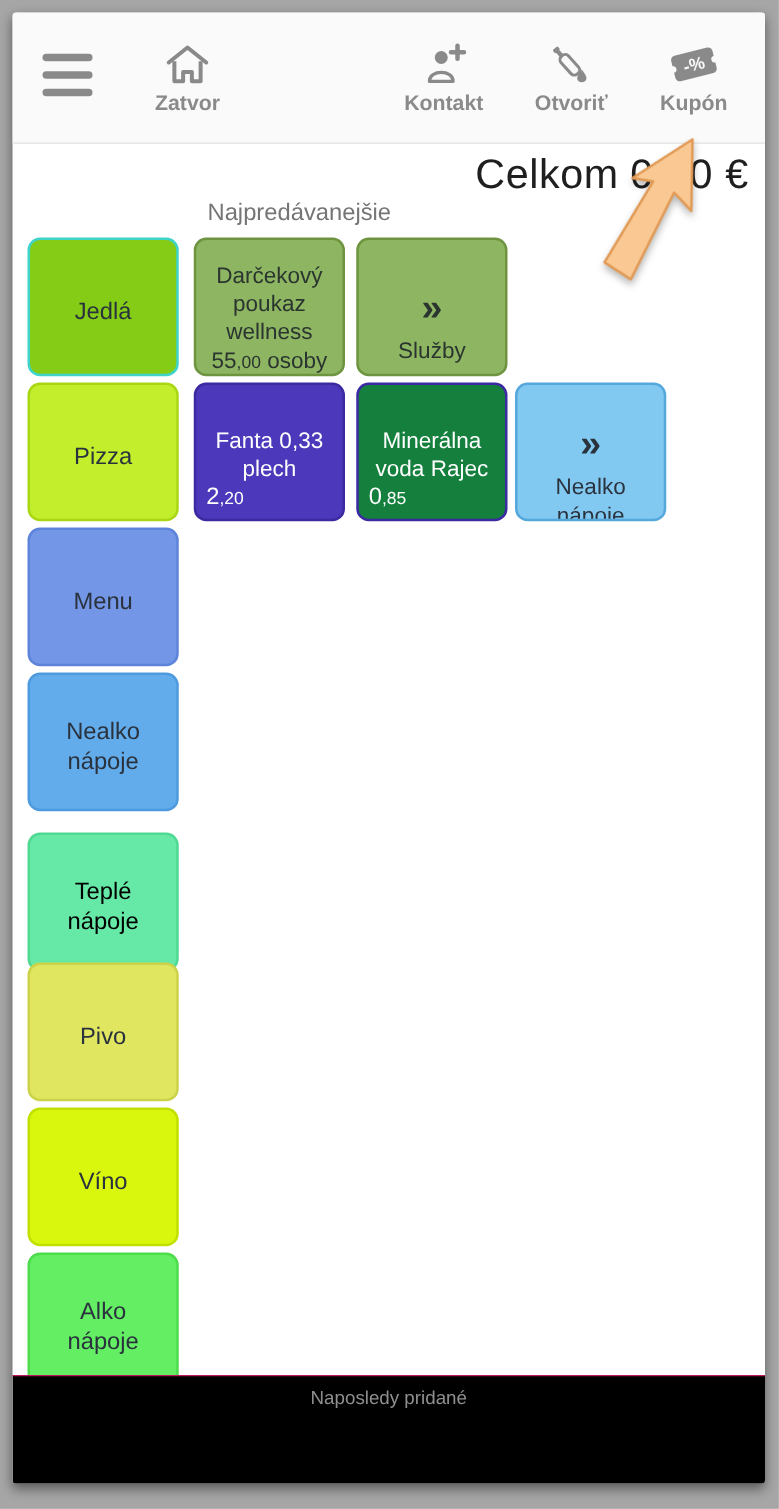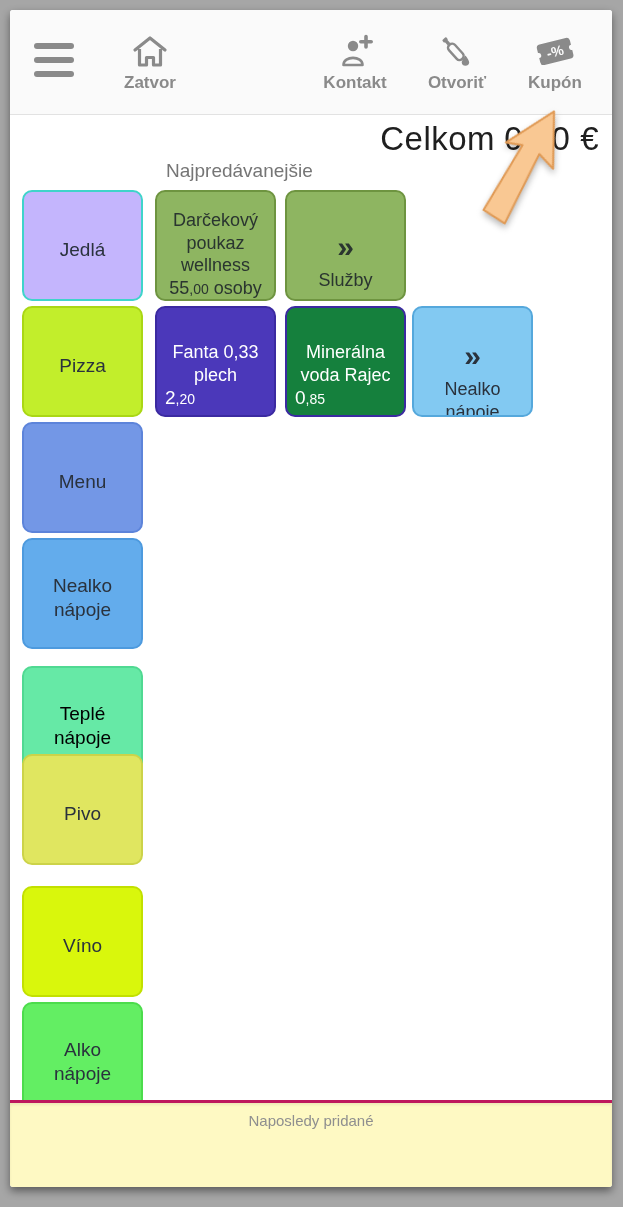--- a/index.html
+++ b/index.html
@@ -31,39 +31,39 @@
 
   
   .section-title { position:absolute; left:156px; top:150px; font-size:19px; color:#757575; }
 
   
   .tile { position:absolute; width:121px; height:111px; border-radius:10px;
           border:2px solid transparent; overflow:hidden; text-align:center;
           font-family:"Liberation Sans", sans-serif; cursor:pointer; padding:12px; }
   .c0 { left:12px; }  .c1 { left:145px; } .c2 { left:275px; } .c3 { left:402px; }
   .r1 { top:180px; }  .r2 { top:296px; }  .r3 { top:412px; }  .r4 { top:528px; }
-  .r5 { top:644px; }  .r6 { top:744px; }  .r7 { top:876px; }  .r8 { top:992px; }
+  .r5 { top:644px; }  .r6 { top:760px; }  .r7 { top:876px; }  .r8 { top:992px; }
   .cat-label { display:block; padding-top:9px; font-size:19px; line-height:1.25; }
   .bs-name { display:block; padding-top:5px; font-size:18px; line-height:1.26; }
   .price-corner { position:absolute; left:8px; bottom:6px; font-size:19px; }
   .price-inline { display:block; font-size:18px; line-height:1.26; }
   .dec { font-size:14px; }
   .chev { display:block; font-size:30px; font-weight:bold; line-height:1; }
   .chev-mid   { margin-top:28px; }
   .chev-small { margin-top:21px; }
   .chev-label { display:block; margin-top:7px; font-size:18px; line-height:1.3; }
 
   
   .recalc { position:absolute; left:156px; top:452px; width:420px; font-size:17px;
             line-height:1.62; color:#9e9e9e; text-decoration:underline; cursor:pointer; }
   .recalc span { display:block; }
 
   
   .bottom-bar { position:absolute; left:0; bottom:0; width:100%; height:87px;
-                background:#fef9c3; border-top:3px solid #be185d;
+                background:#000000; border-top:1px solid #be185d;
                 box-shadow:inset 0 2px 3px rgba(0,0,0,.07); z-index:20;
                 text-align:center; cursor:pointer; }
   .bottom-bar-label { display:inline-block; margin-top:9px; font-size:15px; color:#8f8f8f; }
 
   
   .arrow-svg { position:absolute; left:452px; top:86px; z-index:30; pointer-events:none; }
 </style>
 </head>
 <body>
 
@@ -141,21 +141,21 @@
     <button class="tile c2 r2" style="background-color: #15803d; border-color: rgb(59, 42, 161); color: rgb(255, 255, 255);">
       <span class="bs-name">Minerálna voda Rajec</span>
       <span class="price-corner"><span>0</span><span class="dec">,85</span></span>
     </button>
 
     <button class="tile c3 r2" style="background-color: rgb(130, 201, 242); border-color: rgb(85, 168, 220); color: rgb(42, 50, 61);">
       <span class="chev chev-small">»</span>
       <span class="chev-label">Nealko nápoje</span>
     </button>
 
-    <button class="tile c0 r1" style="background-color: #c4b5fd; border-color: rgb(63, 212, 202); color: rgb(42, 50, 61);">
+    <button class="tile c0 r1" style="background-color: #84cc16; border-color: rgb(63, 212, 202); color: rgb(42, 50, 61);">
       <span class="cat-label">Jedlá</span>
     </button>
     <button class="tile c0 r2" style="background-color: rgb(194, 238, 43); border-color: rgb(170, 215, 20); color: rgb(42, 50, 61);">
       <span class="cat-label">Pizza</span>
     </button>
     <button class="tile c0 r3" style="background-color: rgb(115, 151, 230); border-color: rgb(93, 132, 218); color: rgb(42, 50, 61);">
       <span class="cat-label">Menu</span>
     </button>
     <button class="tile c0 r4" style="background-color: rgb(99, 172, 236); border-color: rgb(77, 154, 222); color: rgb(42, 50, 61);">
       <span class="cat-label">Nealko nápoje</span>

